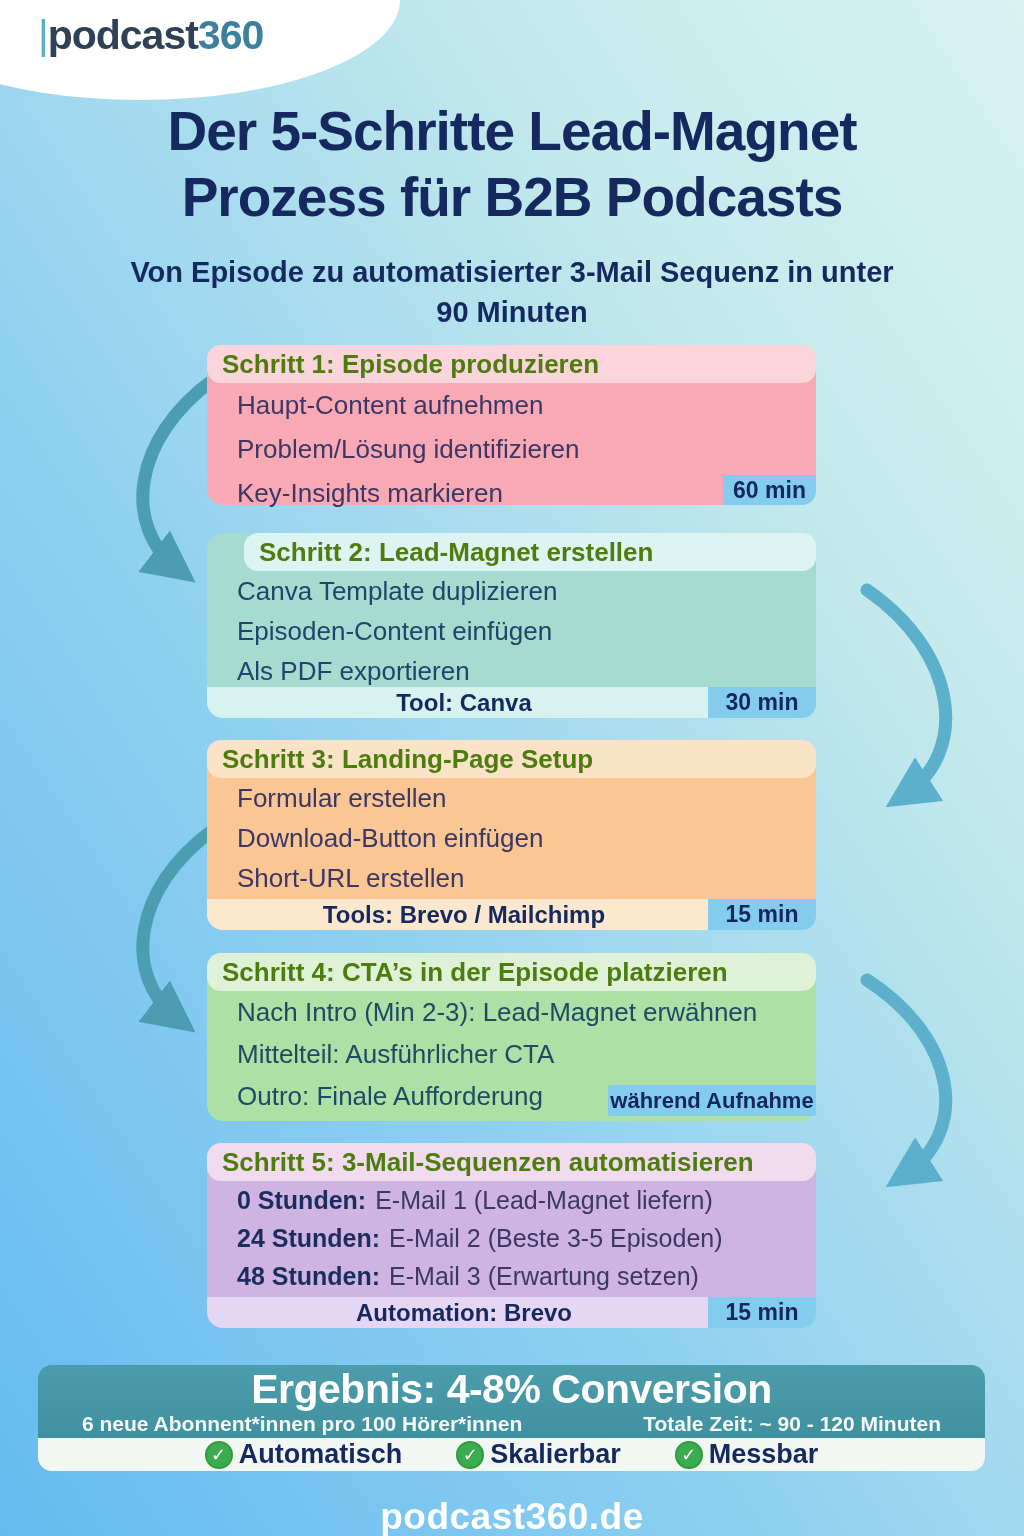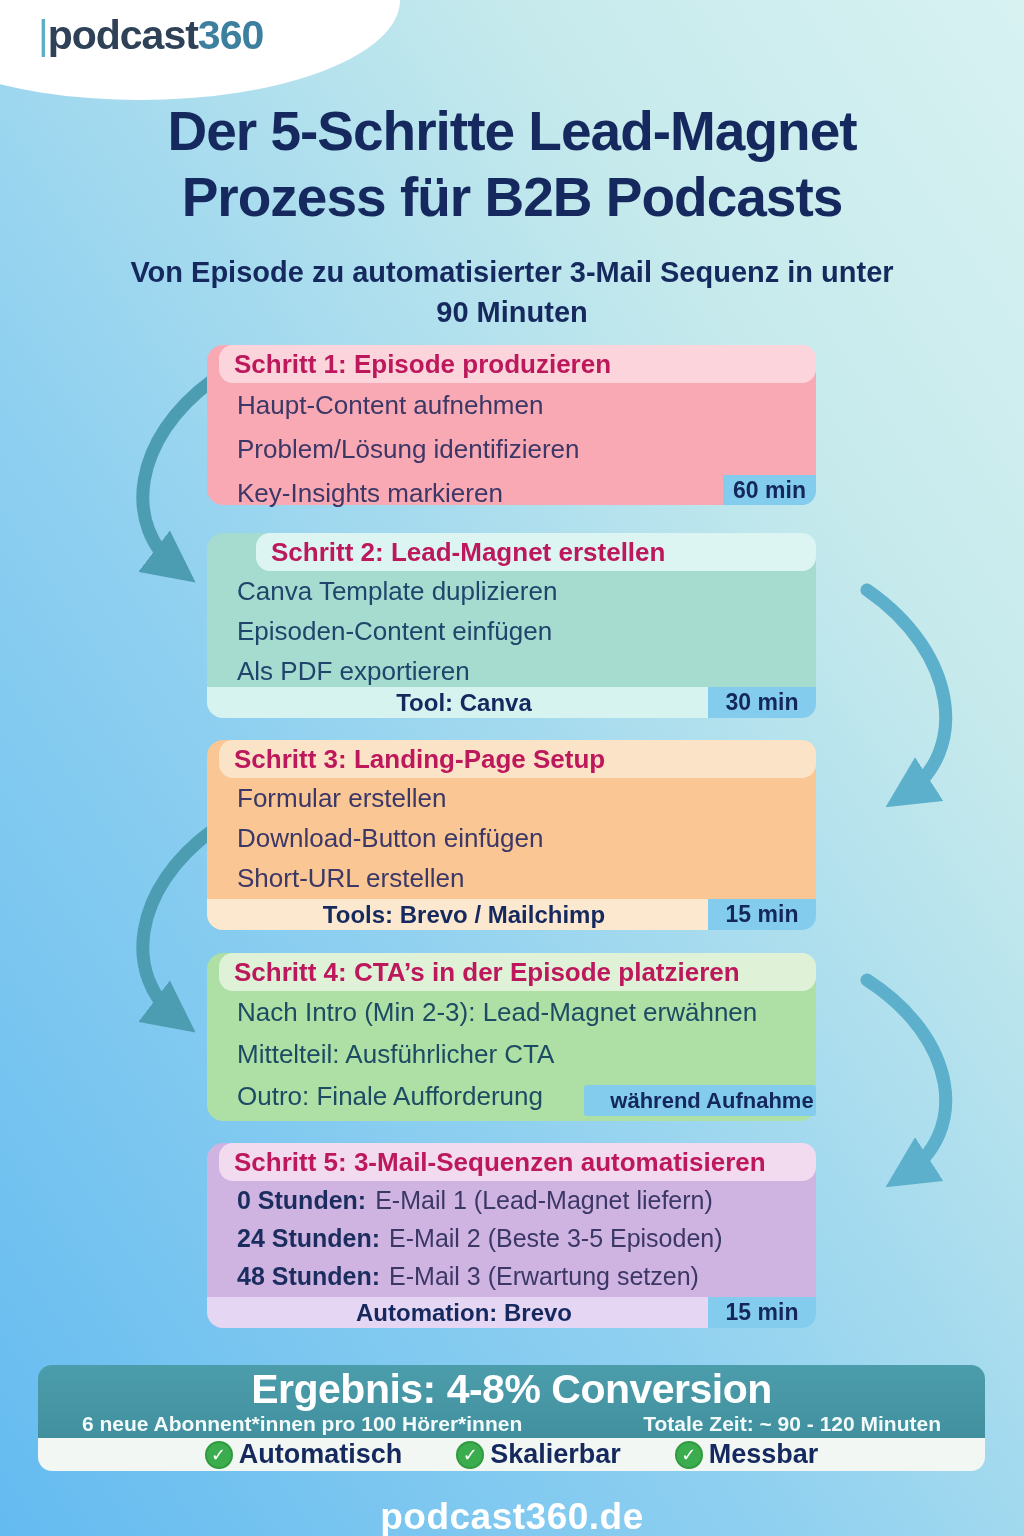--- a/index.html
+++ b/index.html
@@ -32,23 +32,23 @@
   .subtitle{
     position:absolute;left:0;top:252px;width:1024px;
     text-align:center;color:#15295E;font-size:29px;line-height:40px;font-weight:bold;
   }
   .subtitle span{display:block;}
   
   .card{
     position:absolute;left:207px;width:609px;border-radius:16px;
   }
   .card-header{
-    position:absolute;left:12px;top:0;right:0;height:38px;border-radius:14px;
+    position:absolute;left:0;top:0;right:0;height:38px;border-radius:14px;
     display:flex;align-items:center;padding-left:15px;box-sizing:border-box;
-    font-size:26px;font-weight:bold;color:#be185d;
+    font-size:26px;font-weight:bold;color:#4d7c0f;
   }
   .items{position:absolute;left:30px;right:6px;top:38px;}
   .item{display:flex;align-items:center;font-size:26px;color:#3B3766;}
   .prefix{font-weight:bold;color:#1B2D5E;margin-right:9px;}
   .time-badge{
     position:absolute;background:#84CCEE;color:#13275C;font-weight:bold;
     font-size:23px;display:flex;align-items:center;justify-content:center;
   }
   .card-footer{
     position:absolute;left:0;right:0;bottom:0;height:31px;
@@ -72,21 +72,21 @@
   .c2 .card-footer{background:#D6F3F0;text-decoration:underline;}
   
   .c3{top:740px;height:190px;background:#F9C694;}
   .c3 .card-header{background:#FBE3C8;}
   .c3 .item{height:40px;}
   .c3 .card-footer{background:#FBE8CE;}
   
   .c4{top:953px;height:168px;background:#AEDFA4;}
   .c4 .card-header{background:#DFF2D8;}
   .c4 .item{height:42px;color:#1C4B63;}
-  .c4 .time-badge{right:0;bottom:5px;height:31px;width:208px;font-size:22px;border-radius:3px;padding-left:24px;}
+  .c4 .time-badge{right:0;bottom:5px;height:31px;width:208px;font-size:22px;border-radius:3px;}
   
   .c5{top:1143px;height:185px;background:#CFB3E1;}
   .c5 .card-header{background:#F3DBEF;}
   .c5 .item{height:38px;font-size:25px;}
   .c5 .card-footer{background:#E5D6F4;}
   
   .arrow{position:absolute;}
   .arrow-l1{left:95px;top:372px;}
   .arrow-l2{left:95px;top:822px;}
   .arrow-r1{left:845px;top:582px;}

